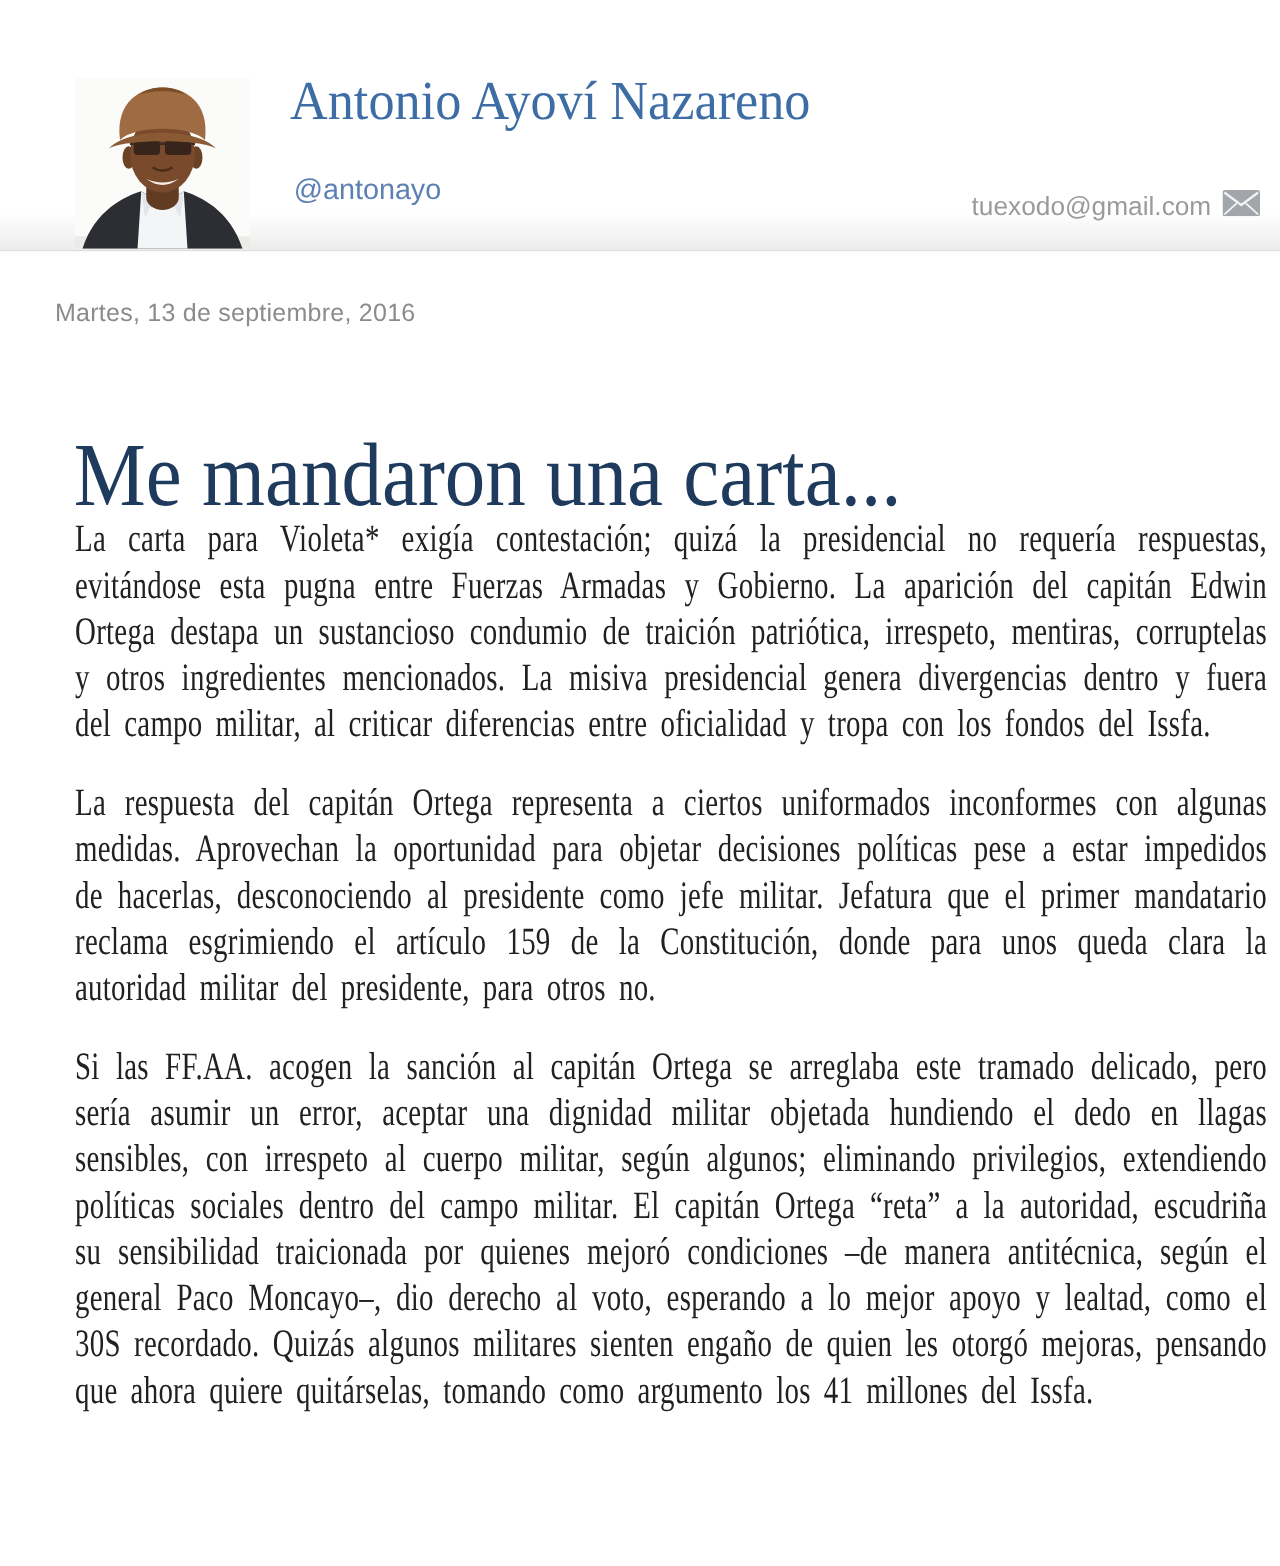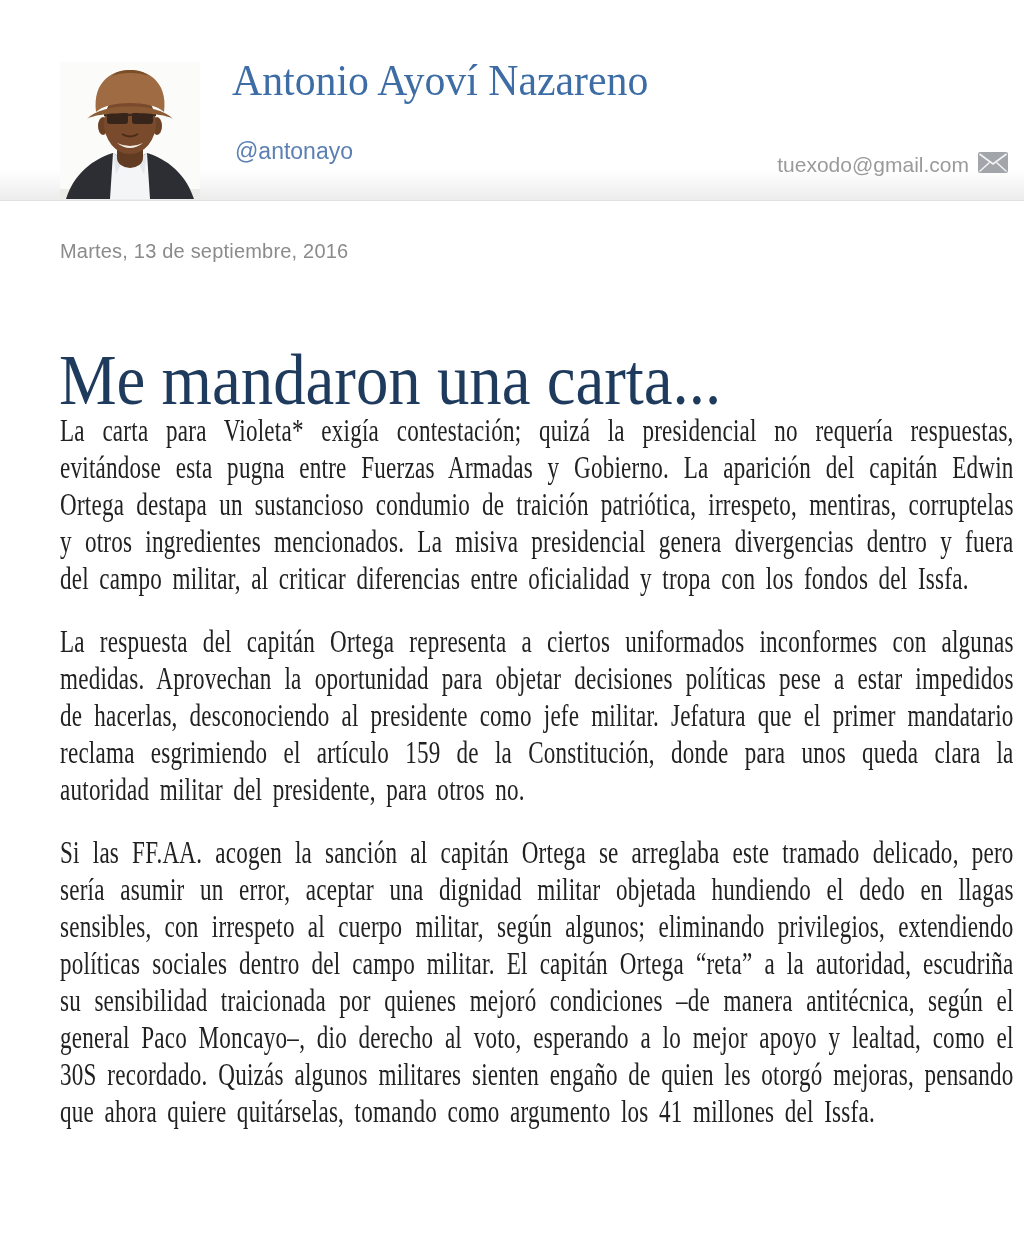--- a/index.html
+++ b/index.html
@@ -43,21 +43,21 @@
   .email-row {
     position: absolute; top: 152px; right: 16px;
     display: flex; align-items: center; gap: 9px;
     z-index: 3;
   }
   .email-text { font-size: 21px; color: #9a9a9a; line-height: 1; margin-left: 10px; }
   .envelope { display: block; }
 
   
   .post-date {
-    position: absolute; left: 60px; top: 240px;
+    position: absolute; left: 44px; top: 240px;
     font-size: 20px; color: #8b8b8b;
     letter-spacing: 0.2px;
   }
   .post-title {
     position: absolute; left: 59px; top: 293px;
     font-family: "Liberation Serif", "DejaVu Serif", serif;
     font-size: 72px; line-height: 1.1; font-weight: 400;
     color: #1e3a5c;
     transform: scaleX(0.90); transform-origin: left top;
     white-space: nowrap;

